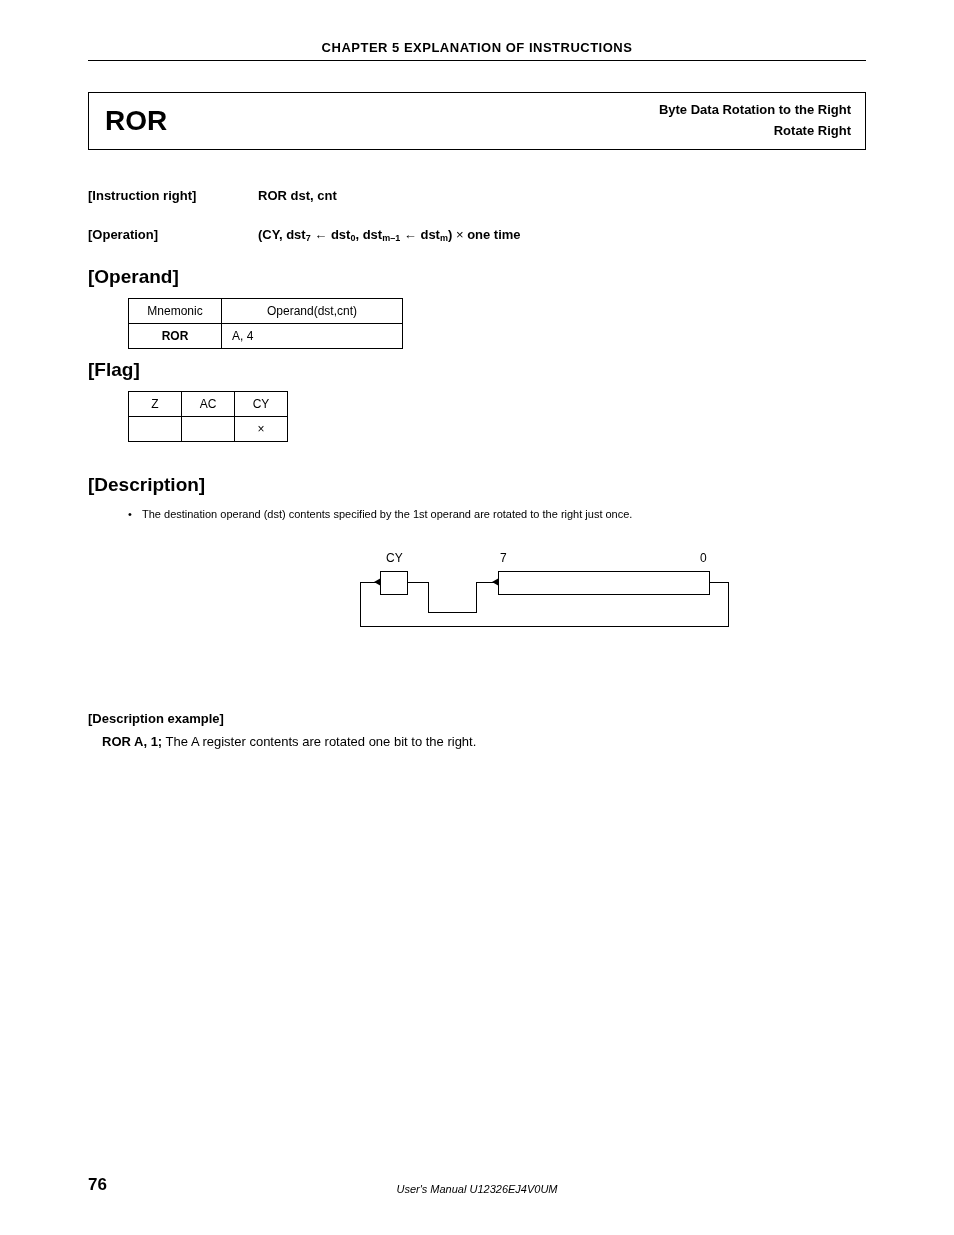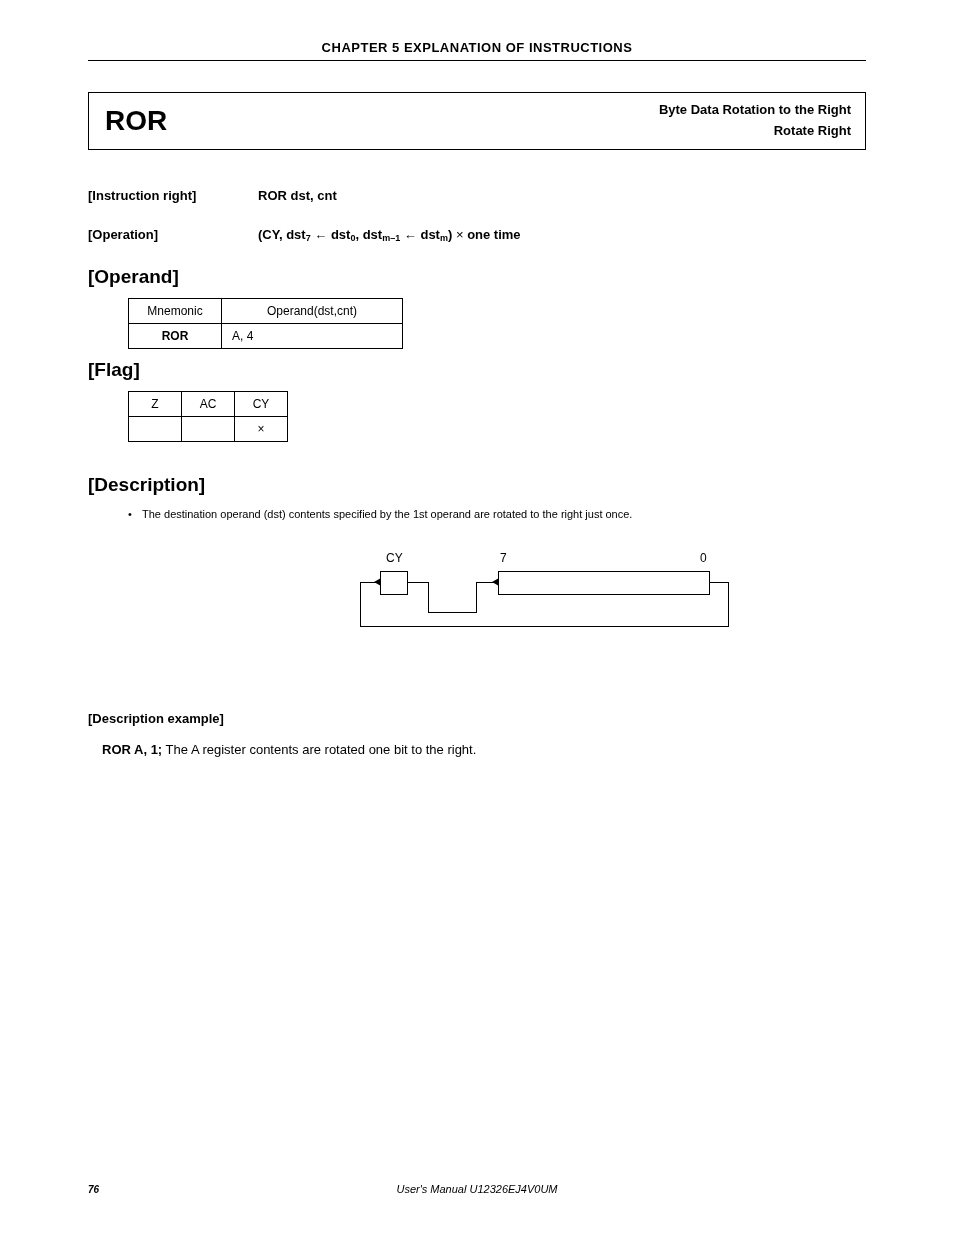--- a/index.html
+++ b/index.html
@@ -178,30 +178,29 @@
   
   .fb2-v1 { position: absolute; left: 180px; top: 31px; width: 1px; height: 30px; background: #000; }
   .fb2-h  { position: absolute; left: 180px; top: 61px; width: 49px; height: 1px; background: #000; }
   .fb2-v2 { position: absolute; left: 228px; top: 31px; width: 1px; height: 31px; background: #000; }
 
   .ex-row {
     font-size: 13px;
     margin-top: 50px;
   }
   .ex-row .label { font-weight: bold; }
-  .ex-line { margin-top: 16px; padding-left: 14px; font-size: 13px; }
+  .ex-line { margin-top: 8px; padding-left: 14px; font-size: 13px; }
   .ex-line b { font-weight: bold; }
 
   .footer-pagenum {
     position: absolute;
     left: 88px;
     bottom: 40px;
-    font-size: 10px;
-    font-weight: bold;
-    font-style: italic;
+    font-size: 17px;
+    font-weight: bold;
   }
   .footer-center {
     position: absolute;
     left: 0; right: 0;
     bottom: 40px;
     text-align: center;
     font-size: 11px;
     font-style: italic;
   }
 </style>

